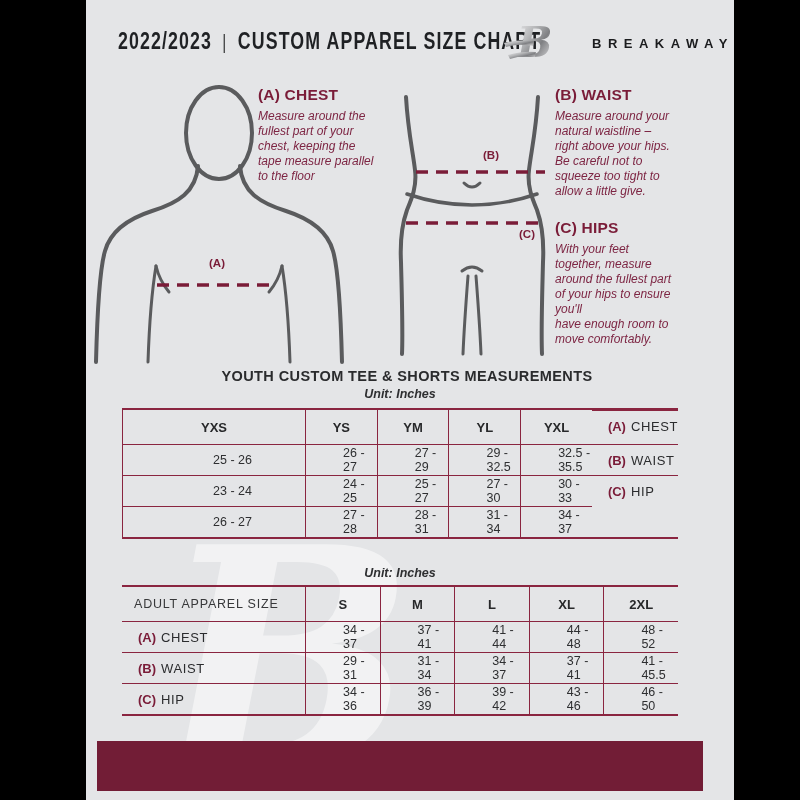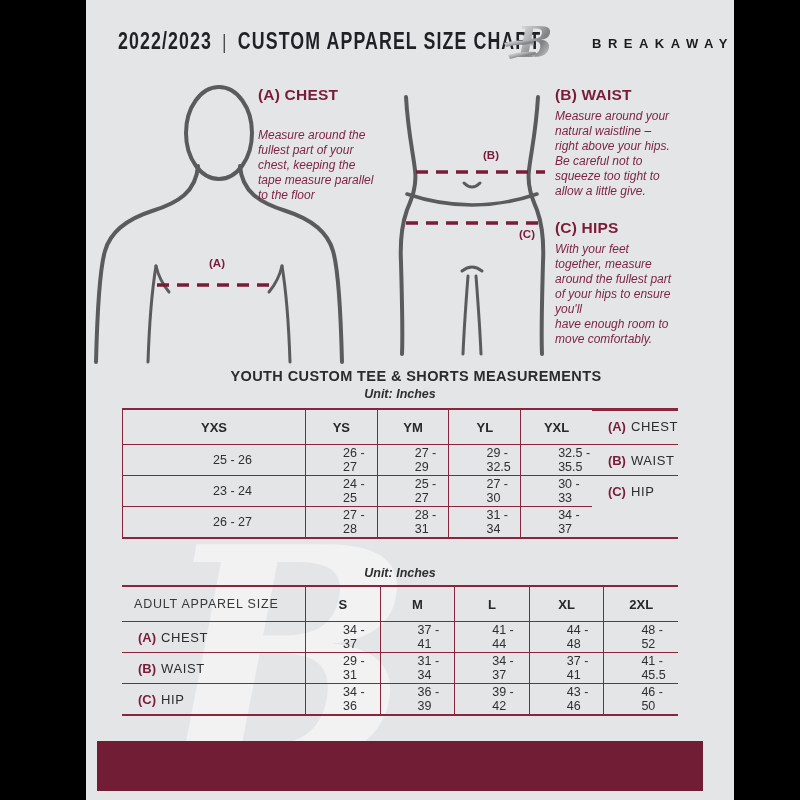--- a/index.html
+++ b/index.html
@@ -36,31 +36,31 @@
   .figures{position:absolute;left:0;top:0;pointer-events:none;}
   
   .instr-head{
     position:absolute;font-weight:700;font-size:15.5px;color:var(--maroon);
     letter-spacing:0.2px;white-space:nowrap;
   }
   .instr-body{
     position:absolute;font-style:italic;font-weight:500;font-size:12px;
     line-height:15px;color:var(--maroon-body);white-space:pre-line;width:165px;
   }
-  .h-chest{left:172px;top:86px;}   .b-chest{left:172px;top:109px;margin-top:19px;}
+  .h-chest{left:172px;top:86px;}   .b-chest{left:172px;top:109px;}
   .h-waist{left:469px;top:86px;}   .b-waist{left:469px;top:109px;}
   .h-hips{left:469px;top:219px;}   .b-hips{left:469px;top:242px;}
   .marker{
     position:absolute;width:34px;text-align:center;font-weight:700;
     font-size:11.5px;color:var(--maroon);
   }
   .mk-a{left:114px;top:257px;} .mk-b{left:388px;top:149px;} .mk-c{left:424px;top:228px;}
   
   .sect-title{
-    position:absolute;left:16px;width:628px;text-align:center;font-weight:700;
+    position:absolute;left:7px;width:628px;text-align:center;font-weight:700;
     font-size:14.5px;letter-spacing:0.4px;color:#2a2b2d;
   }
   .sect-unit{
     position:absolute;left:0;width:628px;text-align:center;font-style:italic;
     font-weight:600;font-size:12.5px;color:#2e2f31;
   }
   .yt-title{top:368px;} .yt-unit{top:387px;}
   .at-title{top:547px;} .at-unit{top:566px;}
   
   .size-table{

